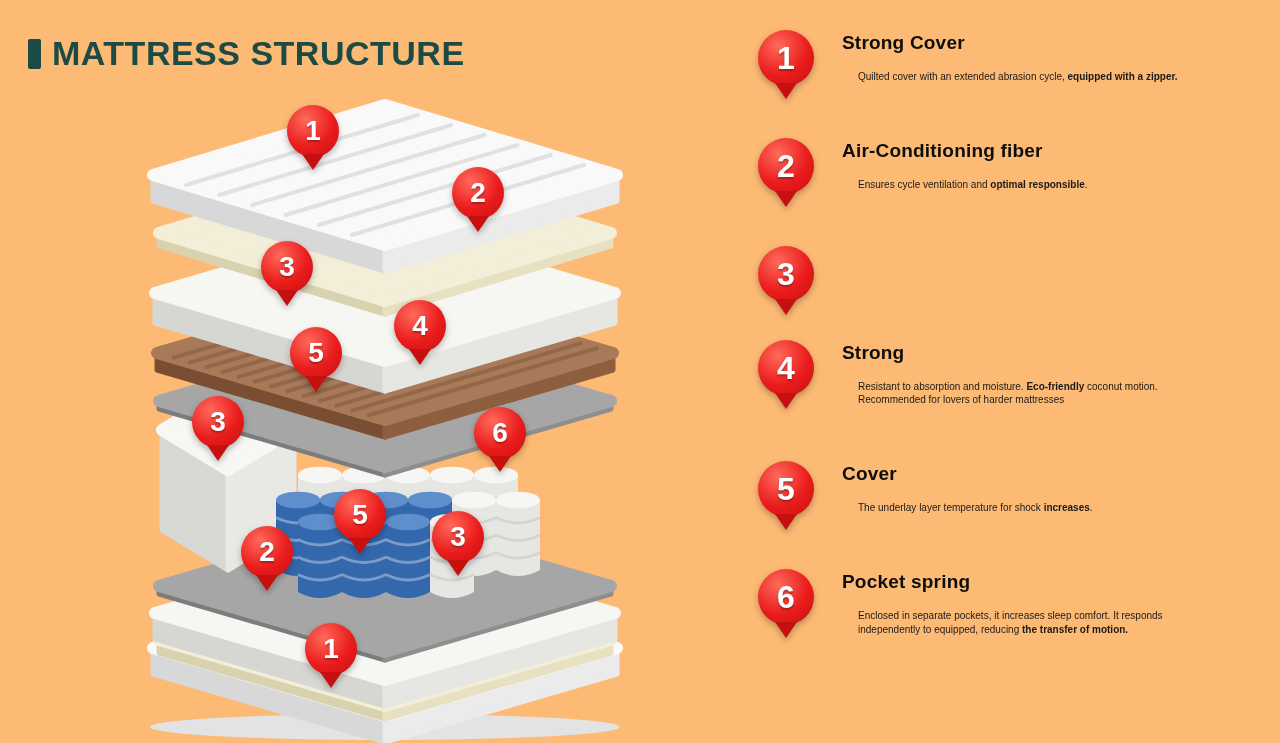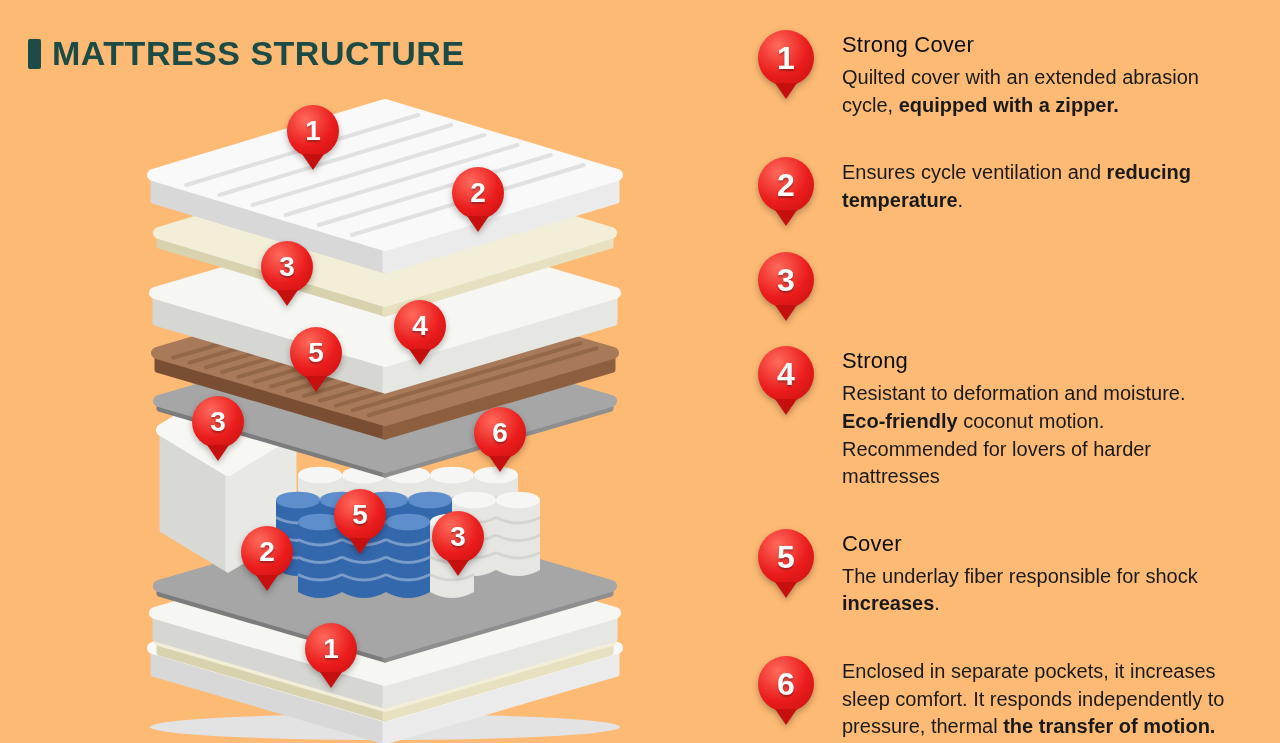--- a/index.html
+++ b/index.html
@@ -24,22 +24,22 @@
   .pin::after{content:"";position:absolute;left:50%;bottom:-13px;transform:translateX(-50%);
        width:0;height:0;border:11px solid transparent;border-top:16px solid #c60f0f;border-bottom:none;}
   .pin-num{color:#fff;font-size:28px;font-weight:800;line-height:1;text-shadow:0 2px 2px rgba(0,0,0,0.3);}
 
   
   .legend{position:absolute;left:758px;top:30px;width:505px;}
   .legend-item{display:flex;align-items:flex-start;gap:28px;margin-bottom:38px;}
   .legend-pin{position:relative;flex:0 0 56px;width:56px;height:56px;}
   .legend-pin .pin-num{font-size:32px;}
   .legend-text{width:385px;padding-top:2px;}
-  .legend-text h2{margin:0 0 6px 0;font-size:22px;font-weight:400;color:#0d0d0d;letter-spacing:0.2px;}
-  .legend-text p{margin:0;font-size:20px;line-height:1.38;color:#1a1a1a;}
+  .legend-text h2{margin:0 0 6px 0;font-size:19px;font-weight:700;color:#0d0d0d;letter-spacing:0.2px;}
+  .legend-text p{margin:16px;font-size:10px;line-height:1.38;color:#1a1a1a;}
   .legend-text b{font-weight:700;}
 </style>
 </head>
 <body>
 
 <div class="page">
 
   <header class="title-row">
     <span class="title-bar"></span>
     <h1 class="page-title">MATTRESS STRUCTURE</h1>
@@ -276,49 +276,51 @@
         <div class="legend-text">
           <h2>Strong Cover</h2>
           <p><span>Quilted cover with an extended abrasion cycle, </span><b>equipped with a zipper.</b></p>
         </div>
       </div>
       <div class="legend-item">
         <div class="pin legend-pin">
           <span class="pin-num">2</span>
         </div>
         <div class="legend-text">
-          <p><span>Ensures cycle ventilation and </span><b>reducing temperature</b><span>.</span></p>
+          <h2>Air-Conditioning fiber</h2>
+          <p><span>Ensures cycle ventilation and </span><b>optimal responsible</b><span>.</span></p>
         </div>
       </div>
       <div class="legend-item">
         <div class="pin legend-pin">
           <span class="pin-num">3</span>
         </div>
       </div>
       <div class="legend-item">
         <div class="pin legend-pin">
           <span class="pin-num">4</span>
         </div>
         <div class="legend-text">
           <h2>Strong</h2>
-          <p><span>Resistant to deformation and moisture. </span><b>Eco-friendly</b><span> coconut motion. Recommended for lovers of harder mattresses</span></p>
+          <p><span>Resistant to absorption and moisture. </span><b>Eco-friendly</b><span> coconut motion. Recommended for lovers of harder mattresses</span></p>
         </div>
       </div>
       <div class="legend-item">
         <div class="pin legend-pin">
           <span class="pin-num">5</span>
         </div>
         <div class="legend-text">
           <h2>Cover</h2>
-          <p><span>The underlay fiber responsible for shock </span><b>increases</b><span>.</span></p>
+          <p><span>The underlay layer temperature for shock </span><b>increases</b><span>.</span></p>
         </div>
       </div>
       <div class="legend-item">
         <div class="pin legend-pin">
           <span class="pin-num">6</span>
         </div>
         <div class="legend-text">
-          <p><span>Enclosed in separate pockets, it increases sleep comfort. It responds independently to pressure, thermal </span><b>the transfer of motion.</b></p>
+          <h2>Pocket spring</h2>
+          <p><span>Enclosed in separate pockets, it increases sleep comfort. It responds independently to equipped, reducing </span><b>the transfer of motion.</b></p>
         </div>
       </div>
     </aside>
 
 </div>
 
 </body></html>

